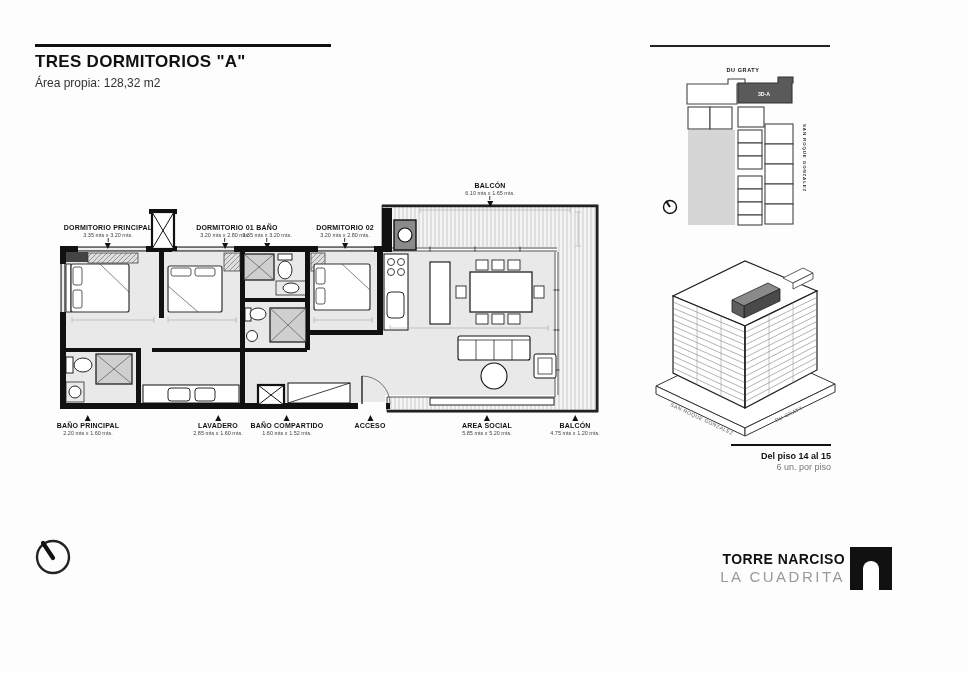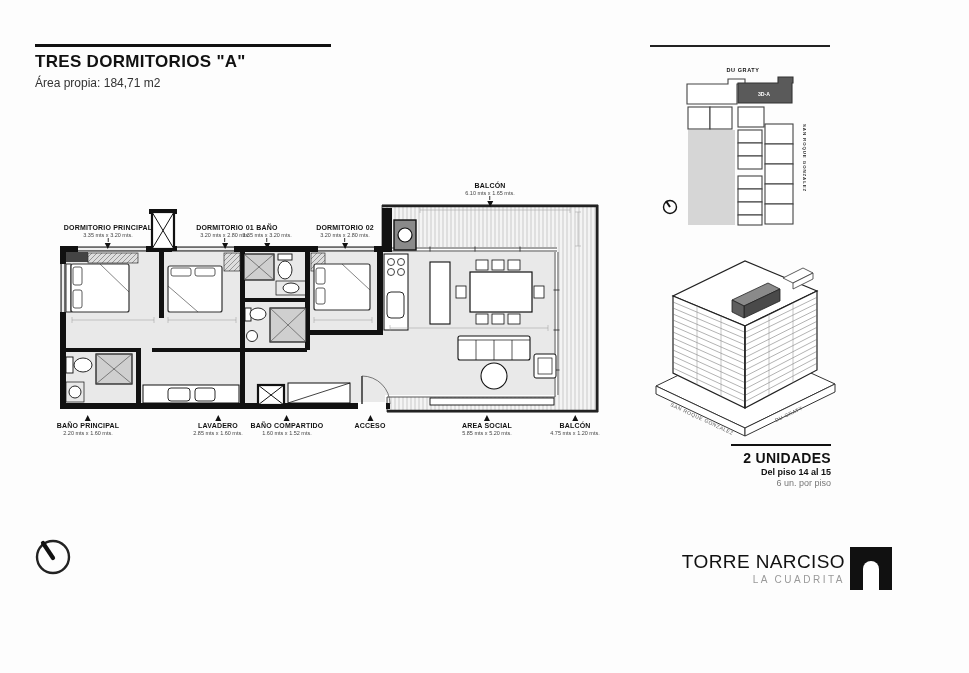--- a/index.html
+++ b/index.html
@@ -24,32 +24,32 @@
 
   
   #right-rule{left:650px;top:45px;width:180px;height:2px;background:#222;}
   #units-rule{left:731px;top:444px;width:100px;height:2px;background:#111;}
   #units-block{left:641px;top:450px;width:190px;text-align:right;}
   #units-count{font-size:14px;font-weight:800;letter-spacing:.3px;}
   #units-floors{font-size:9px;font-weight:700;margin-top:1px;text-align:right;}
   #units-perfloor{font-size:9px;color:#777;margin-top:1px;}
 
   #brand-block{left:645px;top:551px;width:200px;text-align:right;}
-  #brand-name{font-size:19px;font-weight:400;letter-spacing:.4px;}
-  #brand-sub{font-size:10px;color:#999;letter-spacing:2.5px;margin-top:1px;}
+  #brand-name{font-size:14px;font-weight:700;letter-spacing:.4px;}
+  #brand-sub{font-size:15px;color:#999;letter-spacing:2.5px;margin-top:1px;}
   #brand-logo{left:850px;top:547px;}
 </style>
 </head>
 <body>
 
 <div id="page">
 
   <div class="abs" id="title-rule"></div>
   <div class="abs" id="page-title">TRES DORMITORIOS "A"</div>
-  <div class="abs" id="page-subtitle">Área propia: 184,71 m2</div>
+  <div class="abs" id="page-subtitle">Área propia: 128,32 m2</div>
 
   <svg class="abs" style="left:30px;top:180px;" width="600" height="290" viewBox="0 0 600 290">
     <defs>
       <pattern id="deck" width="4" height="4" patternUnits="userSpaceOnUse">
         <rect width="4" height="4" fill="#f4f4f4"></rect>
         <line x1="1" y1="0" x2="1" y2="4" stroke="#b8b8b8" stroke-width="0.7"></line>
       </pattern>
       <pattern id="diag" width="5" height="5" patternUnits="userSpaceOnUse">
         <rect width="5" height="5" fill="#dedede"></rect>
         <path d="M0,5 L5,0" stroke="#777" stroke-width="0.7"></path>
@@ -395,21 +395,20 @@
       <polygon points="96,58 132,41 132,53 96,70" fill="#4a4a4a"></polygon>
       <polygon points="84,52 96,58 96,70 84,64" fill="#5e5e5e"></polygon>
     </g>
 
     <text transform="translate(22,158) rotate(25)" font-size="5" letter-spacing="0.6" fill="#555">SAN ROQUE GONZALEZ</text>
     <text transform="translate(128,174) rotate(-25)" font-size="5" letter-spacing="0.6" fill="#555">DU GRATY</text>
   </svg>
 
   <div class="abs" id="units-rule"></div>
   <div class="abs" id="units-block">
-    <div id="units-count">2 UNIDADES</div>
     <div id="units-floors">Del piso 14 al 15</div>
     <div id="units-perfloor">6 un. por piso</div>
   </div>
 
   <div class="abs" id="brand-block">
     <div id="brand-name">TORRE NARCISO</div>
     <div id="brand-sub">LA CUADRITA</div>
   </div>
   <svg class="abs" id="brand-logo" width="42" height="43" viewBox="0 0 42 43">
     <rect x="0" y="0" width="42" height="43" fill="#111"></rect>

